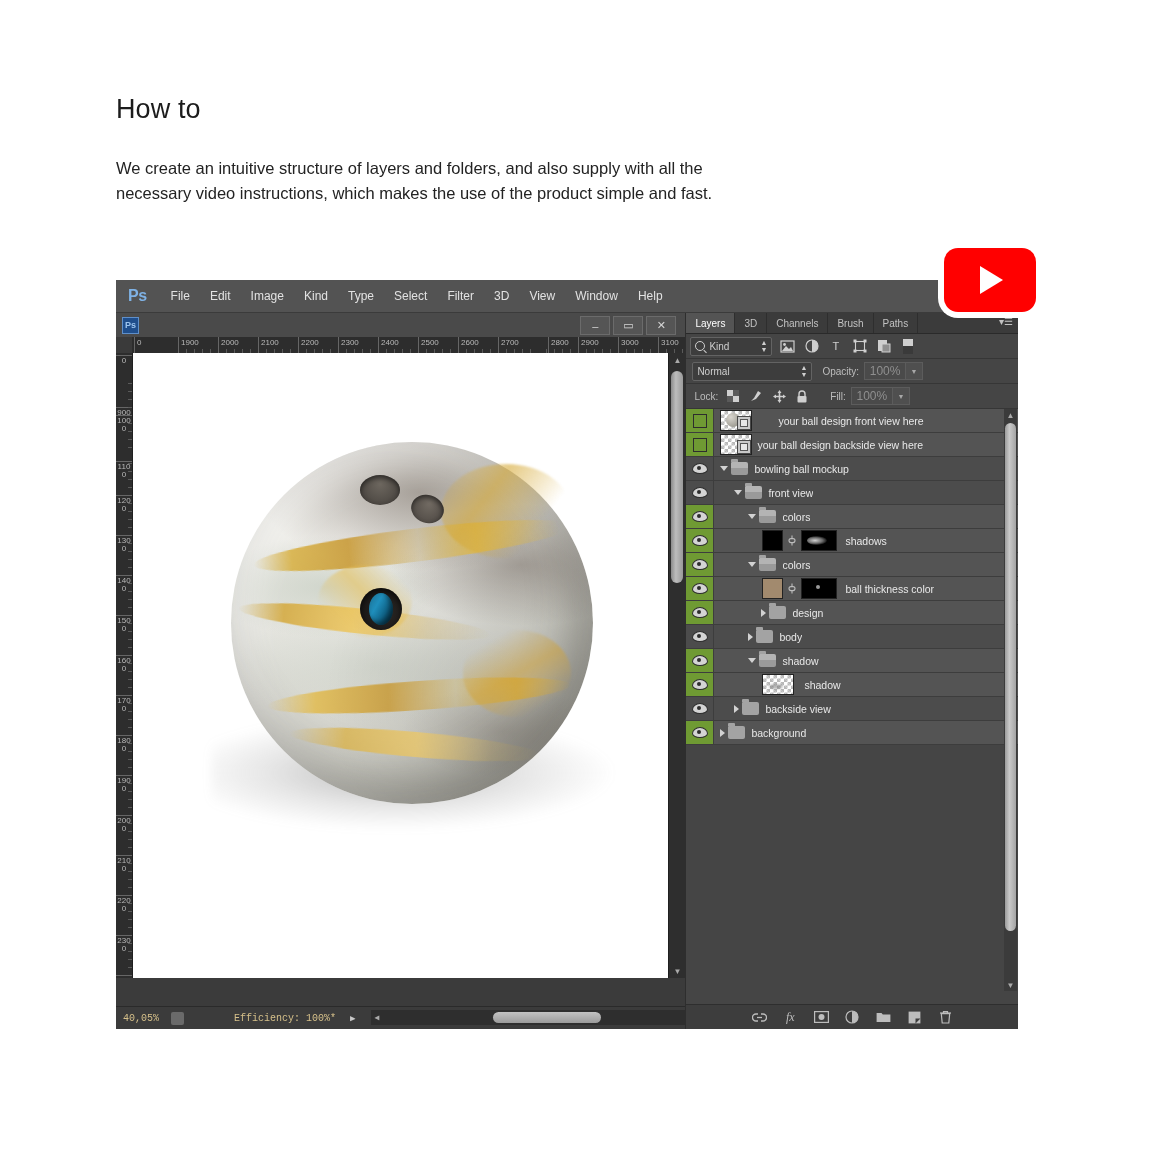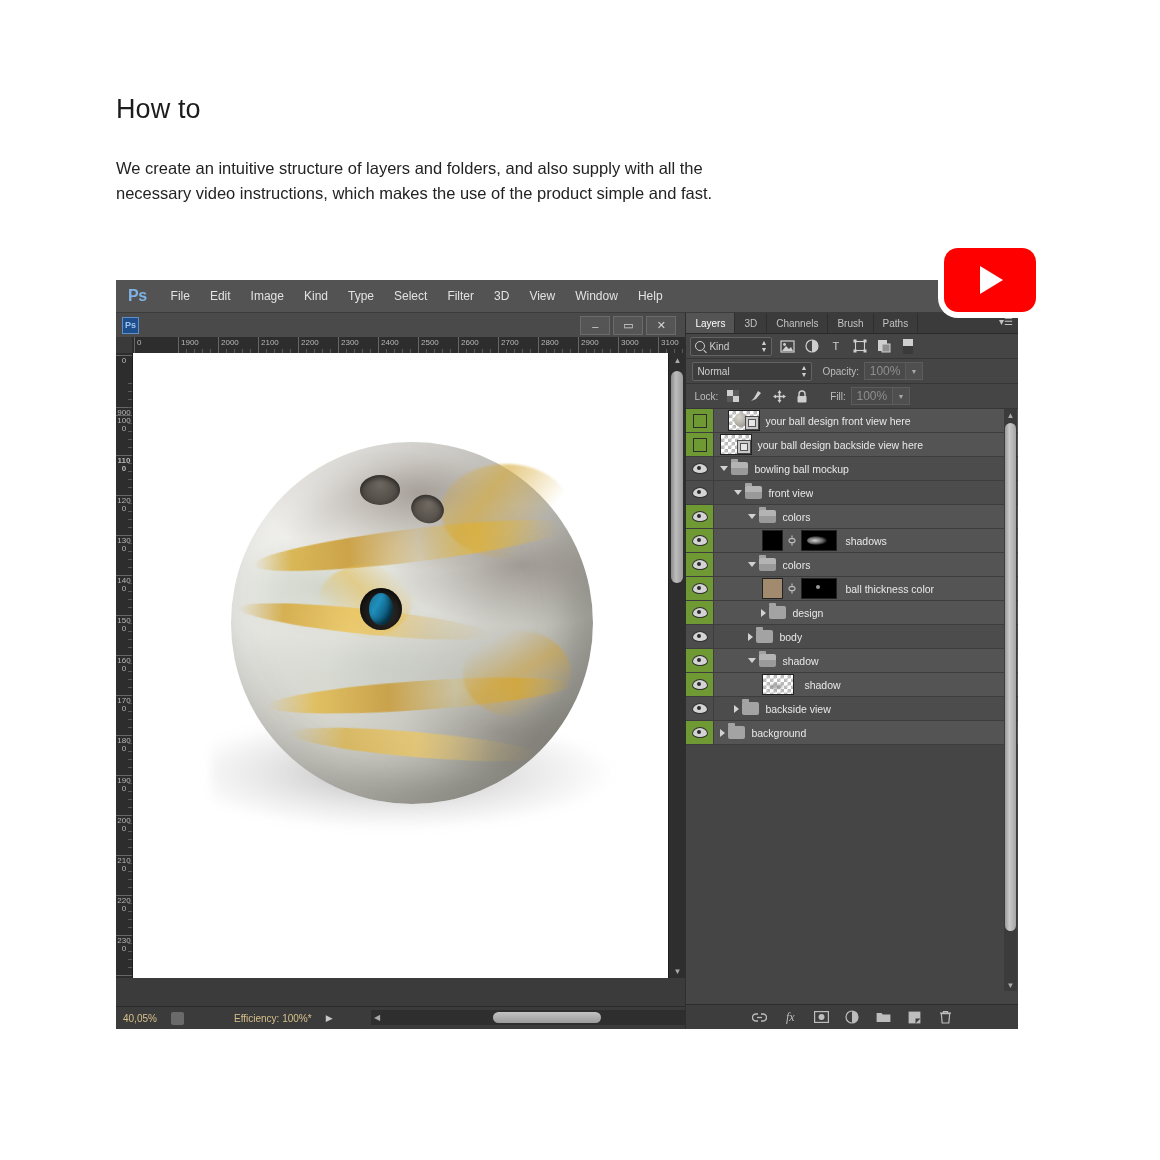--- a/index.html
+++ b/index.html
@@ -149,21 +149,21 @@
     background:linear-gradient(90deg,#8c8c8c,#bdbdbd 40%,#9a9a9a);
   }
   .sb-arrow{
     position:absolute;left:0;width:16px;height:14px;color:#aaa;font-size:8px;
     display:flex;align-items:center;justify-content:center;
   }
 
   
   #status-bar{
     position:absolute;left:0;bottom:0;width:690px;height:22px;background:#3b3b3b;
-    display:flex;align-items:center;border-top:1px solid #2a2a2a;
+    display:flex;align-items:center;border-top:1px solid #2a2a2a;font-family:Liberation Mono, monospace;
   }
   #zoom-val{color:#d6c08a;font-size:10px;margin-left:7px;width:48px;}
   #status-doc-icon{
     width:13px;height:13px;background:#6a6a6a;border-radius:2px;margin-right:8px;
   }
   #efficiency{color:#d6c08a;font-size:10px;margin-left:42px;}
   #status-play{margin-left:14px;color:#c9c9c9;font-size:9px;}
   #hsb{
     position:absolute;left:255px;right:18px;top:3px;height:15px;background:#2e2e2e;
   }
@@ -414,21 +414,21 @@
           <div class="rh-tick" style="left: 342px;">2600</div>
           <div class="rh-minor" style="left: 350px;"></div>
           <div class="rh-minor" style="left: 358px;"></div>
           <div class="rh-minor" style="left: 366px;"></div>
           <div class="rh-minor" style="left: 374px;"></div>
           <div class="rh-tick" style="left: 382px;">2700</div>
           <div class="rh-minor" style="left: 390px;"></div>
           <div class="rh-minor" style="left: 398px;"></div>
           <div class="rh-minor" style="left: 406px;"></div>
           <div class="rh-minor" style="left: 414px;"></div>
-          <div class="rh-tick" style="left: 422px;">2800</div>
+          <div class="rh-tick" style="left: 432px;">2800</div>
           <div class="rh-minor" style="left: 430px;"></div>
           <div class="rh-minor" style="left: 438px;"></div>
           <div class="rh-minor" style="left: 446px;"></div>
           <div class="rh-minor" style="left: 454px;"></div>
           <div class="rh-tick" style="left: 462px;">2900</div>
           <div class="rh-minor" style="left: 470px;"></div>
           <div class="rh-minor" style="left: 478px;"></div>
           <div class="rh-minor" style="left: 486px;"></div>
           <div class="rh-minor" style="left: 494px;"></div>
           <div class="rh-tick" style="left: 502px;">3000</div>
@@ -446,21 +446,21 @@
           <div class="rv-tick" style="top: 22px; margin-top: 32px;">900</div>
           <div class="rv-minor" style="top: 30px;"></div>
           <div class="rv-minor" style="top: 38px;"></div>
           <div class="rv-minor" style="top: 46px;"></div>
           <div class="rv-minor" style="top: 54px;"></div>
           <div class="rv-tick" style="top: 62px;">1000</div>
           <div class="rv-minor" style="top: 70px;"></div>
           <div class="rv-minor" style="top: 78px;"></div>
           <div class="rv-minor" style="top: 86px;"></div>
           <div class="rv-minor" style="top: 94px;"></div>
-          <div class="rv-tick" style="top: 102px; font-weight: bold;">1100</div>
+          <div class="rv-tick" style="top: 108px;">1100</div>
           <div class="rv-minor" style="top: 110px;"></div>
           <div class="rv-minor" style="top: 118px;"></div>
           <div class="rv-minor" style="top: 126px;"></div>
           <div class="rv-minor" style="top: 134px;"></div>
           <div class="rv-tick" style="top: 142px;">1200</div>
           <div class="rv-minor" style="top: 150px;"></div>
           <div class="rv-minor" style="top: 158px;"></div>
           <div class="rv-minor" style="top: 166px;"></div>
           <div class="rv-minor" style="top: 174px;"></div>
           <div class="rv-tick" style="top: 182px;">1300</div>
@@ -652,21 +652,21 @@
         <div class="fieldlabel" style="margin-left:20px;">Fill:</div>
         <div class="numfield">100%</div>
         <div class="numarrow">▼</div>
       </div>
 
       <div id="layer-list">
           <div class="layer-row">
             <div class="eyecol green">
               <div class="chkbox"></div>
             </div>
-            <div class="rowcontent" style="padding-left: 14px;">
+            <div class="rowcontent" style="padding-left: 6px; gap: 21px;">
               <div class="thumb-box">
                 <div class="ballmini"></div>
                 <div class="so-badge"></div>
               </div>
               <div class="layer-name">your ball design front view here</div>
             </div>
           </div>
           <div class="layer-row">
             <div class="eyecol green">
               <div class="chkbox"></div>

